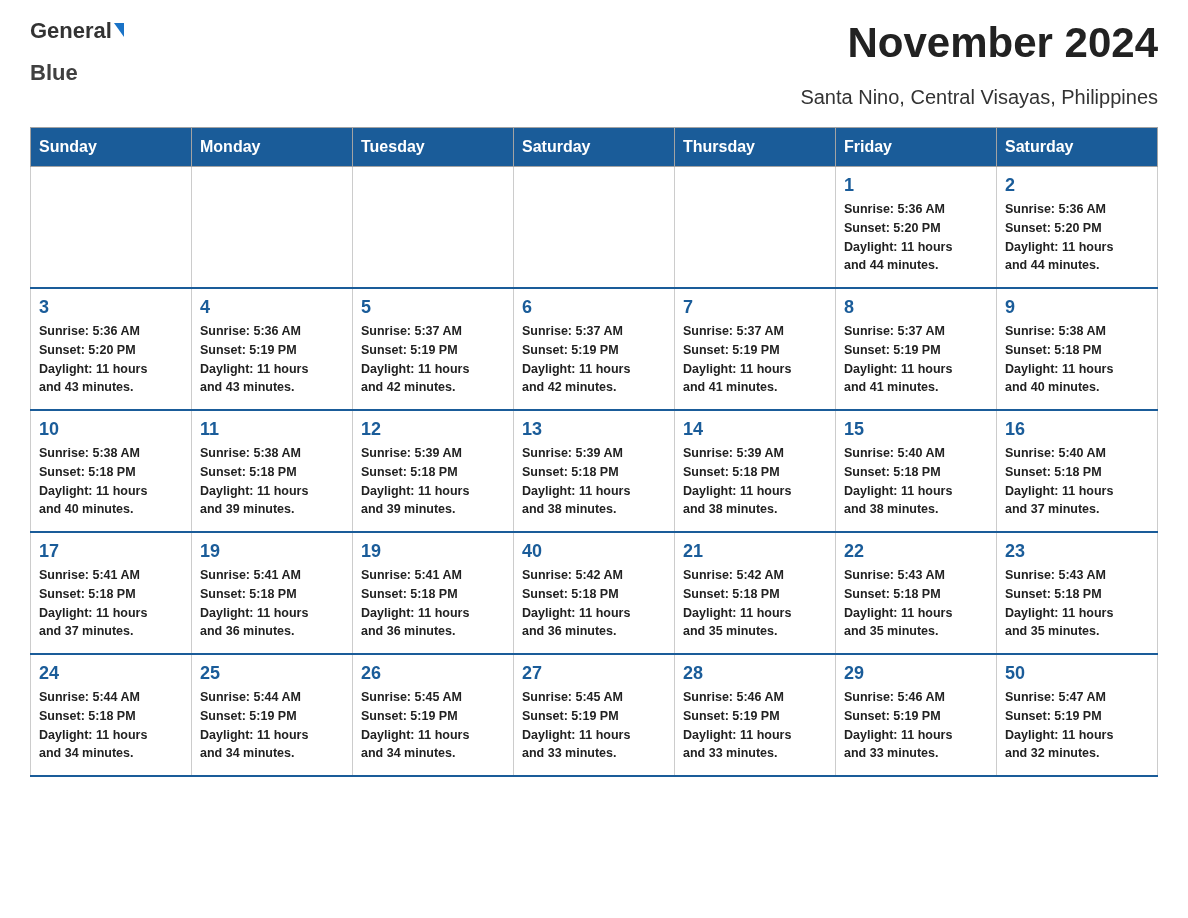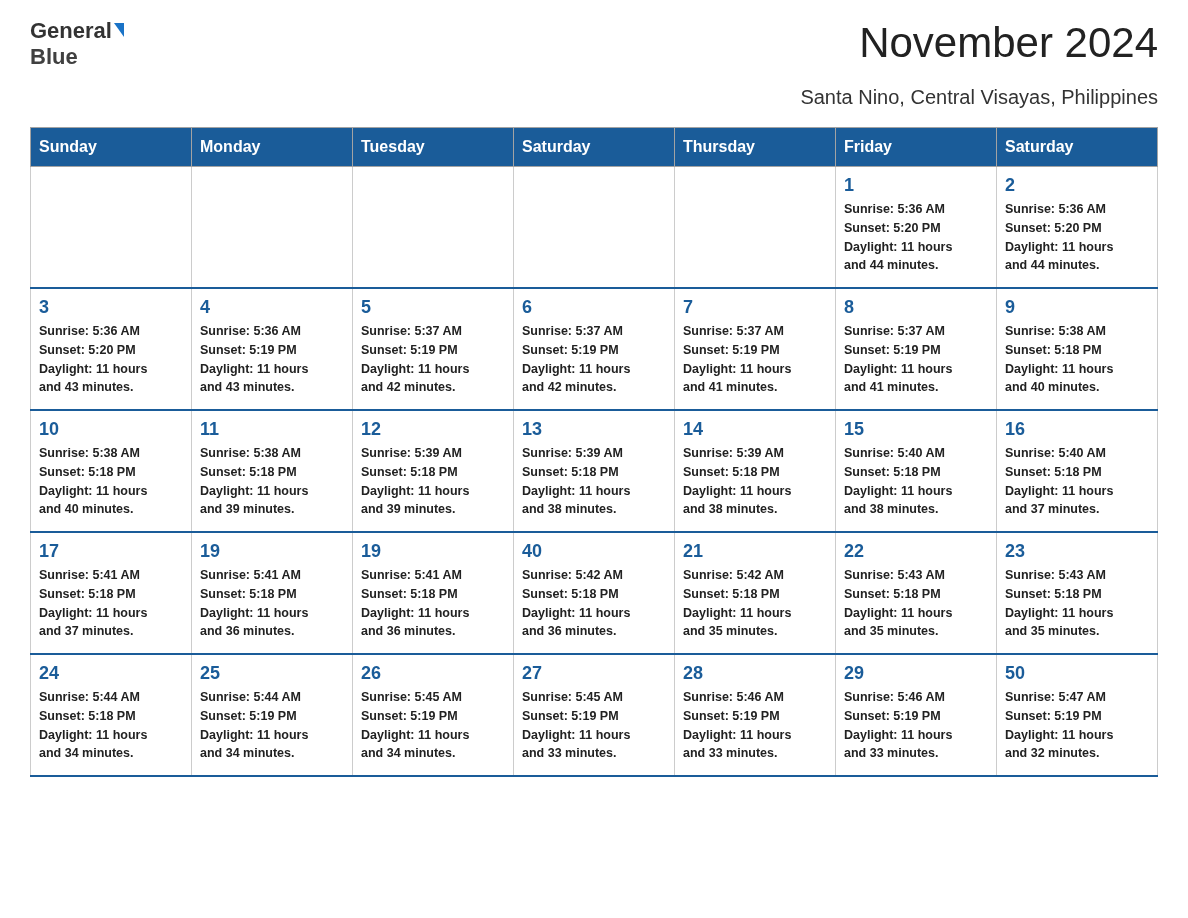--- a/index.html
+++ b/index.html
@@ -12,20 +12,21 @@
     .header {
       display: flex;
       justify-content: space-between;
       align-items: flex-start;
       margin-bottom: 18px;
     }
     .logo {
       display: flex;
       flex-direction: column;
       align-items: flex-start;
+      gap: 16px;
     }
     .logo-general {
       font-size: 22px;
       font-weight: bold;
       color: #333;
       letter-spacing: 0;
       line-height: 1;
     }
     .logo-general span {
       color: #1a73c7;
@@ -46,21 +47,21 @@
       margin-left: 2px;
       vertical-align: middle;
       position: relative;
       top: -2px;
     }
     .title-block {
       text-align: right;
     }
     .title-block h1 {
       font-size: 42px;
-      font-weight: normal;
+      font-weight: bold;
       color: #222;
       line-height: 1.1;
     }
     .title-block h2 {
       font-size: 20px;
       font-weight: normal;
       color: #333;
       margin-top: 20px;
     }
     .calendar {

